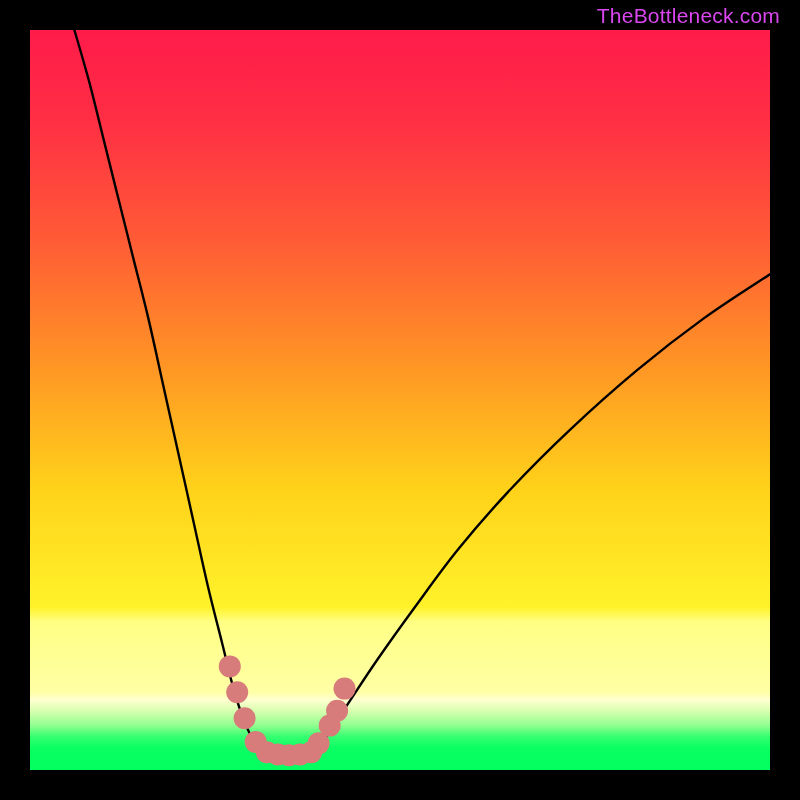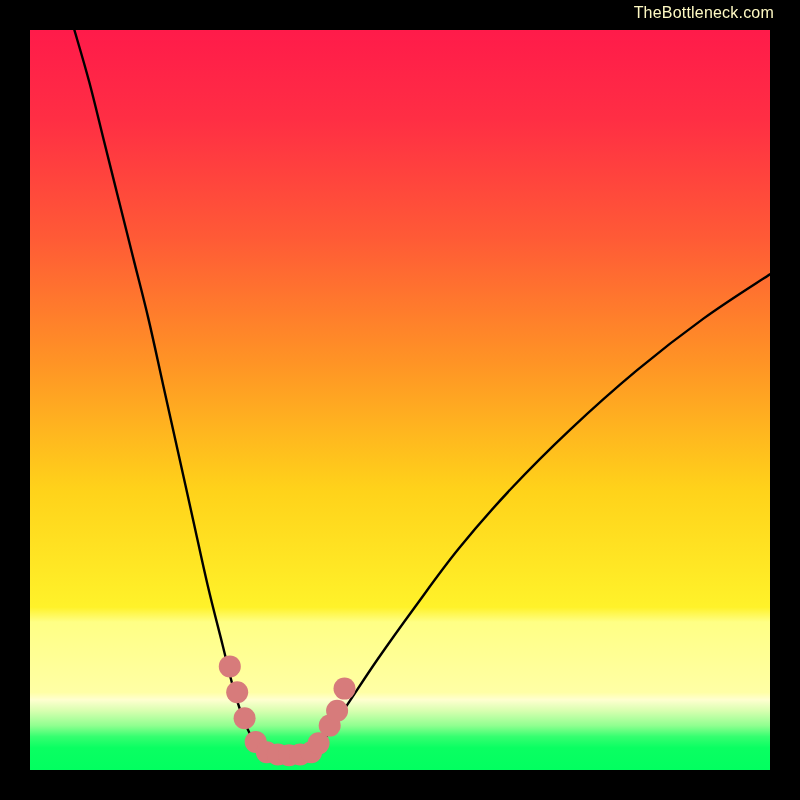--- a/index.html
+++ b/index.html
@@ -37,23 +37,23 @@
   .curve-layer {
     position: absolute;
     top: 0;
     left: 0;
     width: 100%;
     height: 100%;
   }
   .watermark {
     position: absolute;
     top: 4px;
-    right: 26px;
-    color: #fef9c3;
-    font-size: 16px;
+    right: 20px;
+    color: #d946ef;
+    font-size: 21px;
     font-weight: 400;
     letter-spacing: 0.2px;
   }
 </style>
 </head>
 <body>
 
 <div class="frame">
 
   <div class="plot-area">

